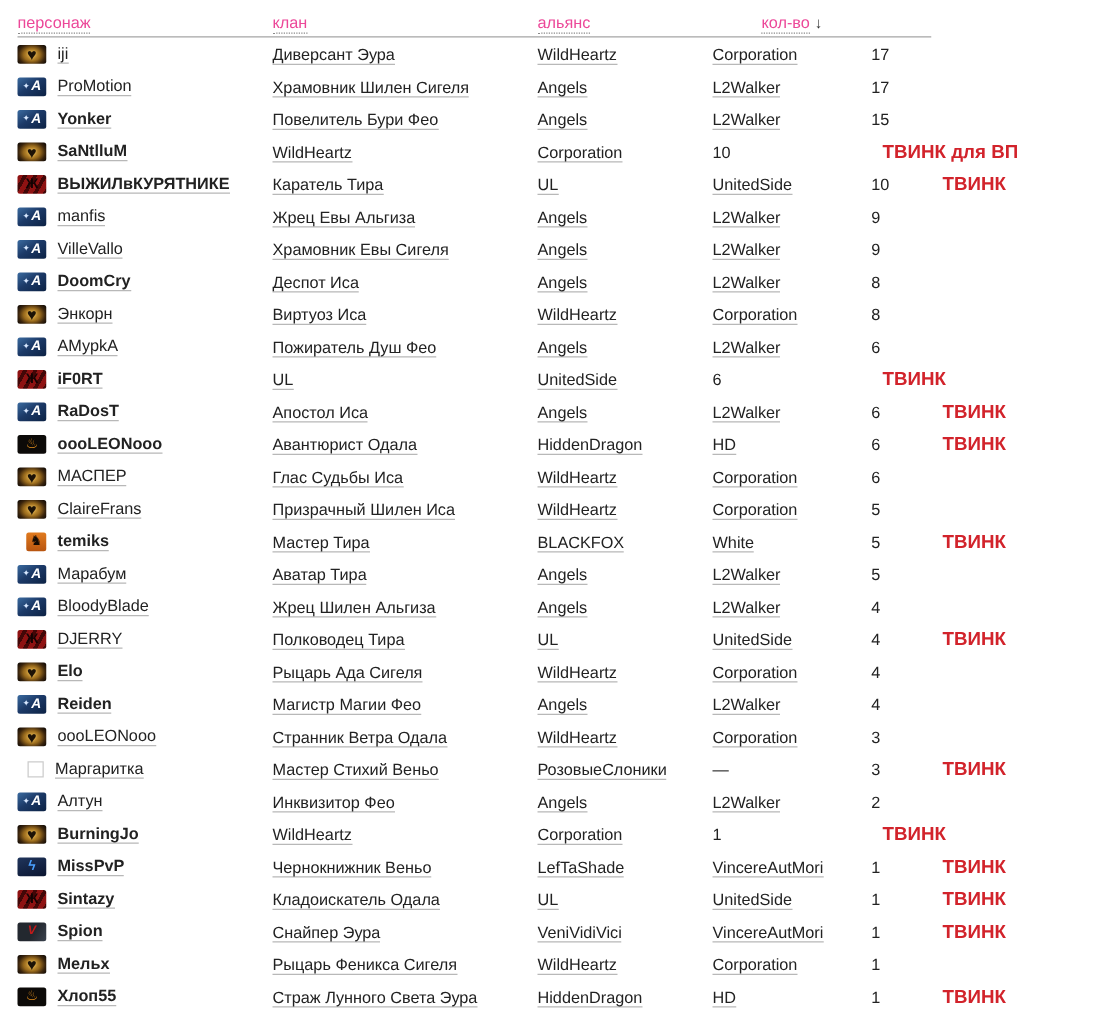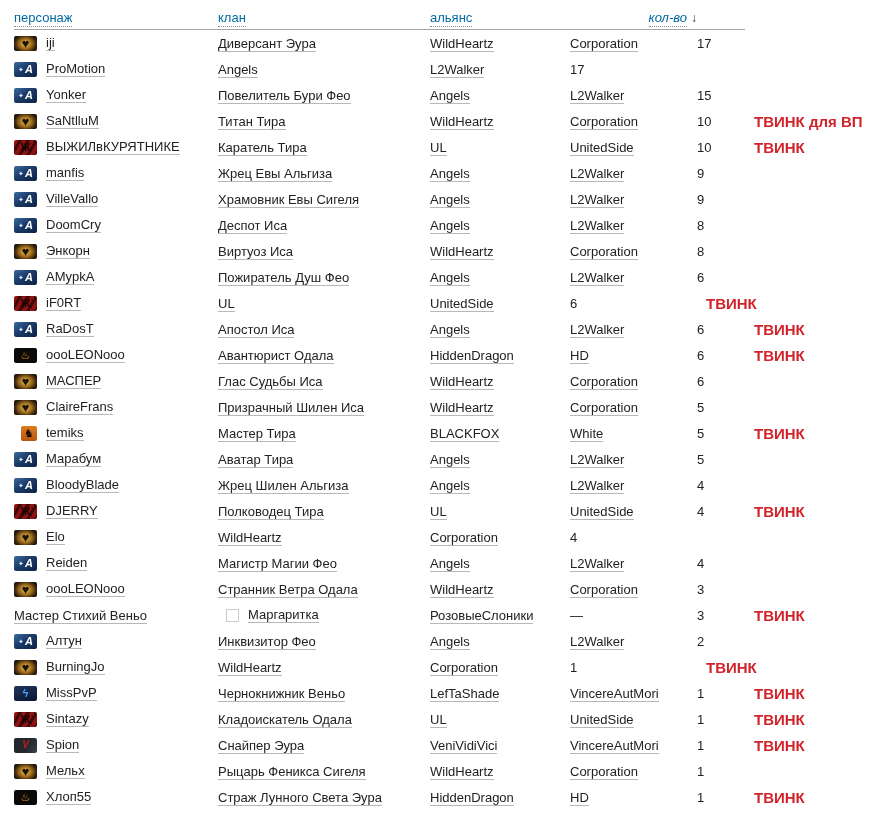--- a/index.html
+++ b/index.html
@@ -4,29 +4,29 @@
 <style>
   * { margin:0; padding:0; box-sizing:border-box; }
   html,body { background:#fff; width:889px; }
   body { font-family:"Liberation Sans", sans-serif; font-size:13px; color:#222; }
   .tbl { padding:5px 0 0 14px; width:889px; }
 
   
   .header { display:grid; grid-template-columns:204px 212px 140px 127px 48px;
             align-items:center; height:25px; width:731px; border-bottom:1px solid #a5a5a5; }
   .hcell { white-space:nowrap; }
-  .hcell.cnt { text-align:right;font-style:italic; }
-  .hlink { color:#0369a1; text-decoration:none; border-bottom:1px dotted #8a8a8a; padding-bottom:1px; cursor:pointer; }
+  .hcell.cnt { text-align:center; }
+  .hlink { color:#ec4899; text-decoration:none; border-bottom:1px dotted #8a8a8a; padding-bottom:1px; cursor:pointer; }
   .arrow { color:#333; margin-left:4px; font-size:12px; }
 
   
   .row { display:grid; grid-template-columns:204px 212px 140px 127px 48px 170px;
          height:26px; align-items:center; }
   a.cl { color:#222; text-decoration:none; border-bottom:1px solid #b8b8b8; padding-bottom:0px; cursor:pointer; }
-  a.cl.b { font-weight:normal; }
+  a.cl.b { font-weight:bold; }
   a.cl.plain { border-bottom:none; cursor:default; }
   .cell.cnt { text-align:left; padding-right:2px; }
   .cell.note { padding-left:9px; color:#d2232b; font-weight:bold; font-size:15px; white-space:nowrap; }
   .cell.name { display:flex; align-items:center; }
   .cell.name a { margin-left:9px; white-space:nowrap; }
 
   
   .crest { flex:none; width:23px; height:15px; border-radius:2px; display:flex;
            align-items:center; justify-content:center; line-height:1; overflow:hidden; }
   .c-wildheartz { background: radial-gradient(ellipse 62% 75% at 50% 52%, #e3b04b 0%, #9a6b1d 45%, #3a240c 75%, #100a05 100%); }
@@ -88,20 +88,23 @@
 
     <div class="row">
       <div class="cell name">
         <span class="crest c-angels">
             <span class="an-s">✦</span>
             <span class="an-a">A</span>
           </span>
         <a class="cl">ProMotion</a>
       </div>
       <div class="cell">
+        <a class="cl">Храмовник Шилен Сигеля</a>
+      </div>
+      <div class="cell">
         <a class="cl">Angels</a>
       </div>
       <div class="cell">
         <a class="cl">L2Walker</a>
       </div>
       <div class="cell cnt">17</div>
       <div class="cell note"></div>
     </div>
 
     <div class="row">
@@ -124,23 +127,20 @@
       <div class="cell cnt">15</div>
       <div class="cell note"></div>
     </div>
 
     <div class="row">
       <div class="cell name">
         <span class="crest c-wildheartz">
             <span class="wh">♥</span>
           </span>
         <a class="cl b">SaNtlluM</a>
-      </div>
-      <div class="cell">
-        <a class="cl">Титан Тира</a>
       </div>
       <div class="cell">
         <a class="cl">WildHeartz</a>
       </div>
       <div class="cell">
         <a class="cl">Corporation</a>
       </div>
       <div class="cell cnt">10</div>
       <div class="cell note">ТВИНК для ВП</div>
     </div>
@@ -450,20 +450,23 @@
     </div>
 
     <div class="row">
       <div class="cell name">
         <span class="crest c-wildheartz">
             <span class="wh">♥</span>
           </span>
         <a class="cl b">Elo</a>
       </div>
       <div class="cell">
+        <a class="cl">Рыцарь Ада Сигеля</a>
+      </div>
+      <div class="cell">
         <a class="cl">WildHeartz</a>
       </div>
       <div class="cell">
         <a class="cl">Corporation</a>
       </div>
       <div class="cell cnt">4</div>
       <div class="cell note"></div>
     </div>
 
     <div class="row">
@@ -501,28 +504,28 @@
         <a class="cl">WildHeartz</a>
       </div>
       <div class="cell">
         <a class="cl">Corporation</a>
       </div>
       <div class="cell cnt">3</div>
       <div class="cell note"></div>
     </div>
 
     <div class="row">
-      <div class="cell">
-        <a class="cl">Мастер Стихий Веньо</a>
-      </div>
       <div class="cell name">
         <span class="crest c-empty"></span>
         <a class="cl">Маргаритка</a>
       </div>
       <div class="cell">
+        <a class="cl">Мастер Стихий Веньо</a>
+      </div>
+      <div class="cell">
         <a class="cl">РозовыеСлоники</a>
       </div>
       <div class="cell">
         <a class="cl plain">—</a>
       </div>
       <div class="cell cnt">3</div>
       <div class="cell note">ТВИНК</div>
     </div>
 
     <div class="row">

